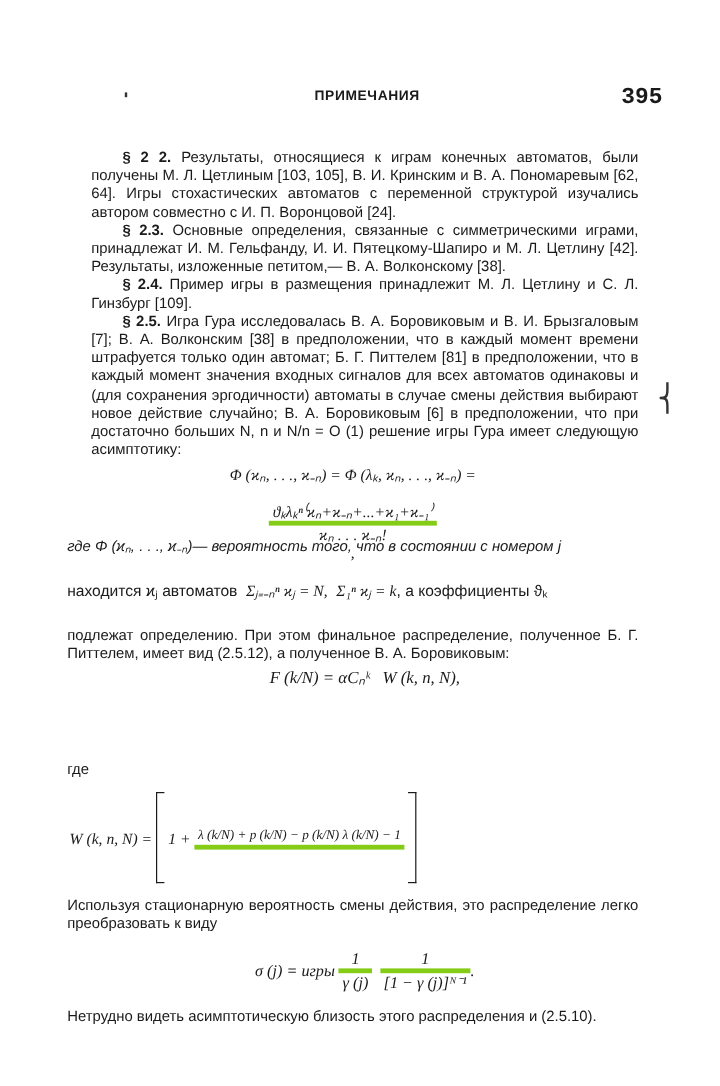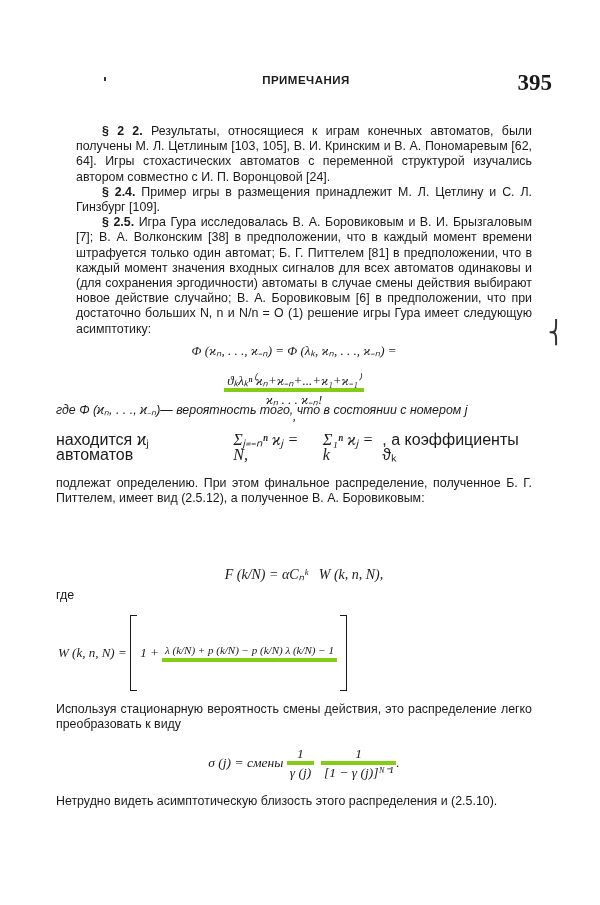--- a/index.html
+++ b/index.html
@@ -2,35 +2,35 @@
 <html><head>
   <meta charset="utf-8">
   <style>
     html, body { margin: 0; padding: 0; background: #ffffff; }
     body { width: 600px; height: 905px; position: relative; overflow: hidden;
       font-family: "Liberation Serif", "DejaVu Serif", serif; color: #1a1a1a; }
     .page { position: absolute; left: 0; top: 0; width: 600px; height: 804px; }
     .header { position: absolute; top: 72px; left: 60px; width: 492px; height: 22px; }
     .running-title { position: absolute; left: 0; right: 0; text-align: center; top: 2px;
       font-family: "Liberation Sans", sans-serif; font-weight: bold; font-size: 11.5px; letter-spacing: 0.5px; }
-    .page-num { position: absolute; right: 0; top: -2px; font-family: Liberation Serif, serif;
-      font-weight: bold; font-size: 23px; }
+    .page-num { position: absolute; right: 0; top: -2px; font-family: Liberation Mono, monospace;
+      font-weight: bold; font-size: 19px; }
     .speck { position: absolute; width: 2px; height: 4px; background: #333; }
     .body { position: absolute; left: 76px; top: 124px; width: 456px;
       font-family: "Liberation Sans", sans-serif; font-size: 12.4px; line-height: 15.2px; font-stretch: condensed; }
     p { margin: 0; text-align: justify; }
     p.indent { text-indent: 26px; }
     .sec { font-weight: bold; }
     .math { font-family: "Liberation Serif", serif; font-style: italic; }
     .formula { position: relative; margin: 6px 0; }
     .frac { display: inline-block; vertical-align: middle; text-align: center; }
     .frac .num { display: block; border-bottom: 4px solid #84cc16; padding: 0 3px; font-style: italic; }
     .frac .den { display: block; padding: 0 3px; }
     .f1 { height: 54px; font-size: 13px; }
-    .f2 { height: 46px; font-size: 16px; }
+    .f2 { height: 46px; font-size: 13px; }
     .f3 { height: 70px; font-size: 14px; text-align: center; }
     .f4 { height: 86px; font-size: 13px; }
     .f5 { height: 50px; font-size: 13.5px; text-align: center; }
     .bracket { display: inline-block; vertical-align: middle; border: 1.5px solid #1a1a1a; border-right: none; width: 6px; height: 74px; }
     .bracket.r { border-left: none; border-right: 1.5px solid #1a1a1a; }
     .margin-mark { position: absolute; font-size: 22px; color: #333; font-family: "DejaVu Sans", sans-serif; }
     .small { font-size: 11px; }
   </style>
 </head>
 <body>
@@ -39,20 +39,24 @@
   <span class="speck" style="left:104px;top:77px;"></span>
   <div class="header">
     <div class="running-title">ПРИМЕЧАНИЯ</div>
     <div class="page-num">395</div>
   </div>
 
   <div class="body">
     <p class="indent">
       <span class="sec">§ 2 2.</span>
       <span>Результаты, относящиеся к играм конечных автоматов, были получены М. Л. Цетлиным [103, 105], В. И. Кринским и В. А. Пономаревым [62, 64]. Игры стохастических автоматов с переменной структурой изучались автором совместно с И. П. Воронцовой [24].</span>
+    </p>
+    <p class="indent">
+      <span class="sec">§ 2.3.</span>
+      <span>Основные определения, связанные с симметрическими играми, принадлежат И. М. Гельфанду, И. И. Пятецкому-Шапиро и М. Л. Цетлину [42]. Результаты, изложенные петитом,— В. А. Волконскому [38].</span>
     </p>
     <p class="indent">
       <span class="sec">§ 2.4.</span>
       <span>Пример игры в размещения принадлежит М. Л. Цетлину и С. Л. Гинзбург [109].</span>
     </p>
     <p class="indent">
       <span class="sec">§ 2.5.</span>
       <span>Игра Гура исследовалась В. А. Боровиковым и В. И. Брызгаловым [7]; В. А. Волконским [38] в предположении, что в каждый момент времени штрафуется только один автомат; Б. Г. Питтелем [81] в предположении, что в каждый момент значения входных сигналов для всех автоматов одинаковы и (для сохранения эргодичности) автоматы в случае смены действия выбирают новое действие случайно; В. А. Боровиковым [6] в предположении, что при достаточно больших N, n и N/n = O (1) решение игры Гура имеет следующую асимптотику:</span>
     </p>
 
@@ -68,42 +72,42 @@
 
     <div class="formula f2" style="display:flex;align-items:center;margin-left:-20px;">
       <span>находится ϰⱼ автоматов</span>&nbsp;&nbsp;
       <span class="math">Σⱼ₌₋ₙⁿ ϰⱼ = N,</span>&nbsp;&nbsp;
       <span class="math">Σ₁ⁿ ϰⱼ = k</span>
       <span>, а коэффициенты ϑₖ</span>
     </div>
 
     <p style="margin-left:-20px;">подлежат определению. При этом финальное распределение, полученное Б. Г. Питтелем, имеет вид (2.5.12), а полученное В. А. Боровиковым:</p>
 
-    <div class="formula f3 math" style="display:flex;align-items:flex-end;justify-content:center;">
+    <div class="formula f3 math" style="display:flex;align-items:flex-start;justify-content:center;">
       <span>F (k/N) = αCₙᵏ</span>&nbsp;
       &nbsp;
       <span>W (k, n, N),</span>
     </div>
 
     <p style="margin-left:-20px;">где</p>
 
     <div class="formula f4 math" style="display:flex;align-items:center;margin-left:-18px;">
       <span>W (k, n, N) =</span>&nbsp;
       <span class="bracket"></span>&nbsp;
       <span>1 +</span>&nbsp;
       <span class="frac small">
         <span class="num">λ (k/N) + p (k/N) − p (k/N) λ (k/N) − 1</span>
       </span>&nbsp;
       <span class="bracket r"></span>
     </div>
 
     <p style="margin-left:-20px;">Используя стационарную вероятность смены действия, это распределение легко преобразовать к виду</p>
 
     <div class="formula f5 math" style="display:flex;align-items:center;justify-content:center;">
-      <span>σ (j) = смены</span>&nbsp;
+      <span>σ (j) = игры</span>&nbsp;
       <span class="frac">
         <span class="num">1</span>
         <span class="den">γ (j)</span>
       </span>&nbsp;&nbsp;
       <span class="frac">
         <span class="num">1</span>
         <span class="den">[1 − γ (j)]ᴺ⁻¹</span>
       </span>
       <span>.</span>
     </div>

